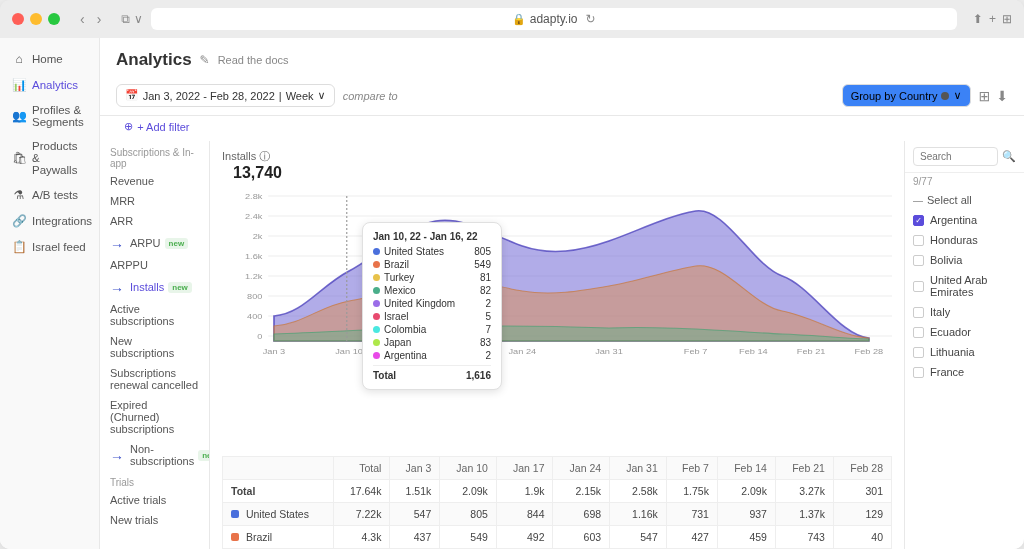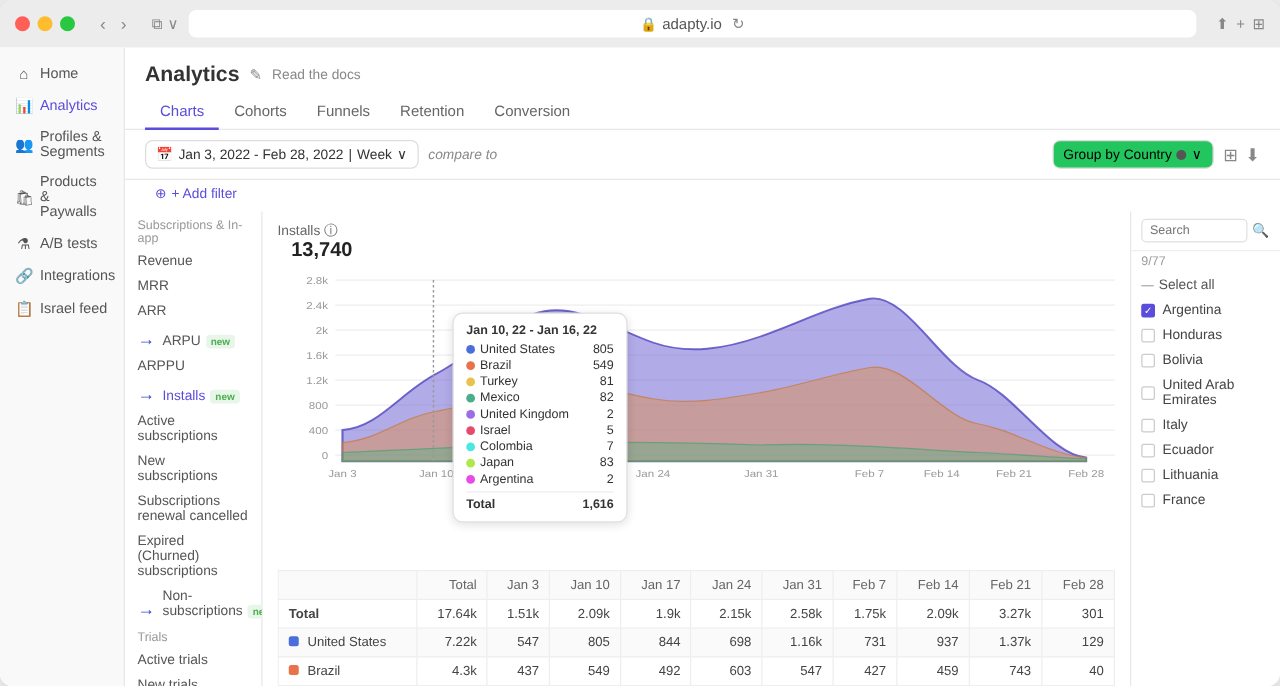--- a/index.html
+++ b/index.html
@@ -136,21 +136,21 @@
       cursor: pointer;
     }
     .group-btn {
       display: flex;
       align-items: center;
       gap: 4px;
       border: 1px solid #ddd;
       border-radius: 6px;
       padding: 4px 8px;
       font-size: 11px;
-      background: #22c55e;
+      background: #3b82f6;
       cursor: pointer;
       margin-left: auto;
     }
     .group-dot { width: 8px; height: 8px; border-radius: 50%; background: #555; }
     .toolbar-icons { display: flex; gap: 6px; color: #888; }
     .add-filter {
       display: flex;
       align-items: center;
       gap: 4px;
       padding: 4px 8px;
@@ -180,21 +180,21 @@
       padding: 6px 10px 2px;
       color: #999;
       font-size: 10px;
       font-weight: 500;
     }
     .metric-item {
       padding: 4px 10px;
       cursor: pointer;
       color: #555;
       display: flex;
-      align-items: flex-end;
+      align-items: center;
       gap: 4px;
     }
     .metric-item.active { color: #5b4cdb; }
     .new-badge {
       background: #e8f5e9;
       color: #4caf50;
       font-size: 8px;
       padding: 1px 4px;
       border-radius: 3px;
       font-weight: 600;
@@ -391,27 +391,20 @@
     <div class="main-content">
 
       <div class="page-header">
         <span class="page-title">Analytics</span>
         <span style="color:#888;font-size:12px;">✎</span>
         <span class="docs-link">
           <span>Read the docs</span>
         </span>
       </div>
 
-      <div class="tabs">
-        <div class="tab active">Charts</div>
-        <div class="tab">Cohorts</div>
-        <div class="tab">Funnels</div>
-        <div class="tab">Retention</div>
-        <div class="tab">Conversion</div>
-      </div>
 
       <div class="toolbar">
         <button class="date-btn">
           <span>📅</span>
           <span>Jan 3, 2022 - Feb 28, 2022</span>
           <span> | </span>
           <span>Week</span>
           <span>∨</span>
         </button>
         <span class="compare-label">compare to</span>

